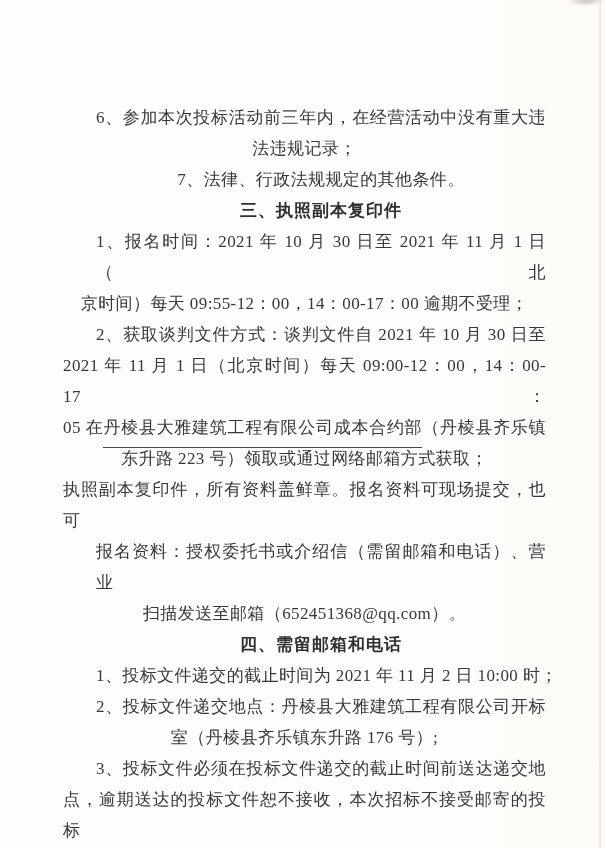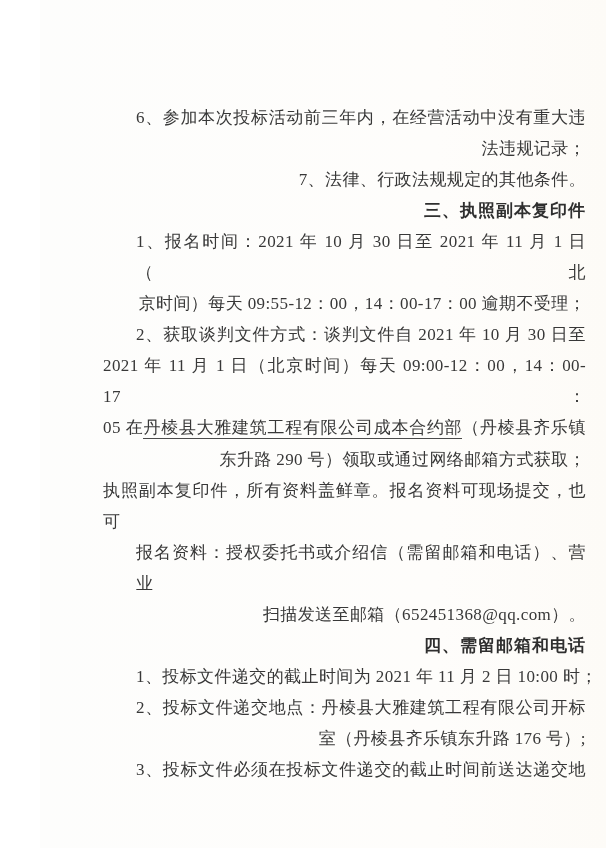--- a/index.html
+++ b/index.html
@@ -11,55 +11,53 @@
     height: 848px;
     position: relative;
     overflow: hidden;
     background: #ffffff;
     font-family: "Liberation Serif", "DejaVu Serif", serif;
   }
   .page {
     position: absolute;
     inset: 0;
     background: linear-gradient(90deg, #fdfdfc 0%, #fefdfb 70%, #fdfbf7 100%);
-    margin-left: 40px;
   }
   .text-block {
     position: absolute;
     top: 102px;
     left: 63px;
     width: 483px;
     font-size: 17px;
     line-height: 31px;
     color: #383838;
     letter-spacing: 0.4px;
   }
   .line {
     width: 100%;
     white-space: nowrap;
-    text-align: right;
+    text-align: center;
   }
   .line.justify {
     white-space: normal;
     text-align: justify;
     text-align-last: justify;
   }
   .line.indent {
     padding-left: 33px;
     box-sizing: border-box;
   }
   .line.bold {
     font-weight: 700;
     color: #2f2f2f;
     letter-spacing: 1px;
   }
   .underline {
     border-bottom: 1.2px solid #4a4a4a;
-    padding-bottom: 0;
-    font-family: Liberation Mono, monospace;
+    padding-bottom: 10px;
   }
   
   .scan-smudge {
     position: absolute;
     top: -3px;
     left: 568px;
     width: 36px;
     height: 8px;
     border-radius: 50%;
     background: radial-gradient(ellipse at center, rgba(130,120,110,0.45), rgba(180,170,160,0.2) 60%, rgba(255,255,255,0) 75%);
@@ -83,24 +81,25 @@
   <div class="text-block">
       <div class="line indent justify"><span>6、参加本次投标活动前三年内，在经营活动中没有重大违</span></div>
       <div class="line"><span>法违规记录；</span></div>
       <div class="line indent"><span>7、法律、行政法规规定的其他条件。</span></div>
       <div class="line indent bold"><span>三、执照副本复印件</span></div>
       <div class="line indent justify"><span>1、报名时间：2021 年 10 月 30 日至 2021 年 11 月 1 日（北</span></div>
       <div class="line"><span>京时间）每天 09:55-12：00，14：00-17：00 逾期不受理；</span></div>
       <div class="line indent justify"><span>2、获取谈判文件方式：谈判文件自 2021 年 10 月 30 日至</span></div>
       <div class="line justify"><span>2021 年 11 月 1 日（北京时间）每天 09:00-12：00，14：00-17：</span></div>
       <div class="line justify"><span>05 在</span><span class="underline">丹棱县大雅建筑工程有限公司成本合约部</span><span>（丹棱县齐乐镇</span></div>
-      <div class="line"><span>东升路 290 号）领取或通过网络邮箱方式获取；</span></div>
+      <div class="line"><span>东升路 223 号）领取或通过网络邮箱方式获取；</span></div>
       <div class="line justify"><span>执照副本复印件，所有资料盖鲜章。报名资料可现场提交，也可</span></div>
       <div class="line indent justify"><span>报名资料：授权委托书或介绍信（需留邮箱和电话）、营业</span></div>
       <div class="line"><span>扫描发送至邮箱（652451368@qq.com）。</span></div>
       <div class="line indent bold"><span>四、需留邮箱和电话</span></div>
       <div class="line indent"><span>1、投标文件递交的截止时间为 2021 年 11 月 2 日 10:00 时；</span></div>
       <div class="line indent justify"><span>2、投标文件递交地点：丹棱县大雅建筑工程有限公司开标</span></div>
       <div class="line"><span>室（丹棱县齐乐镇东升路 176 号）;</span></div>
       <div class="line indent justify"><span>3、投标文件必须在投标文件递交的截止时间前送达递交地</span></div>
+      <div class="line justify"><span>点，逾期送达的投标文件恕不接收，本次招标不接受邮寄的投标</span></div>
       <div class="line"></div>
     </div>
 </div>
 
 </body></html>

